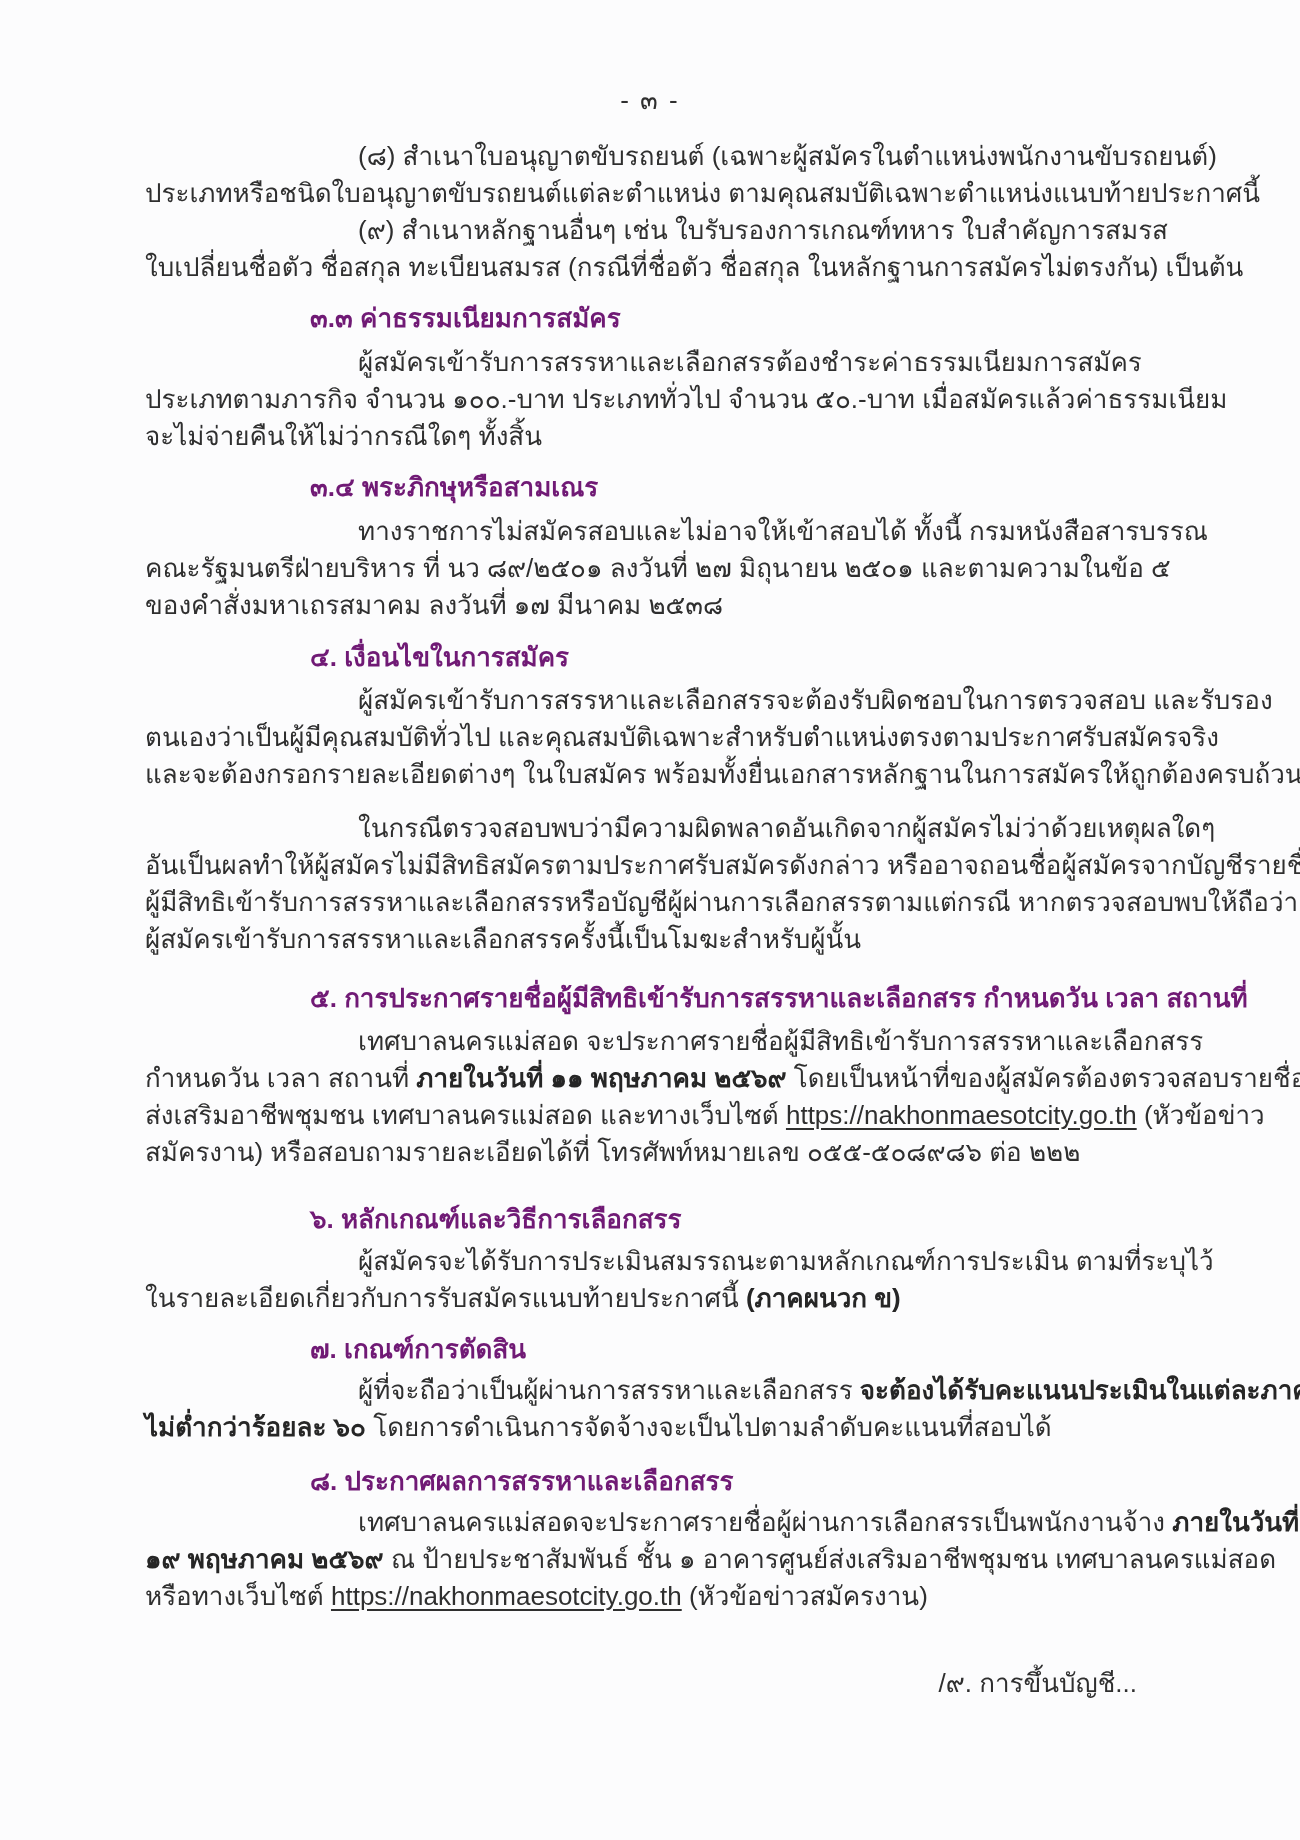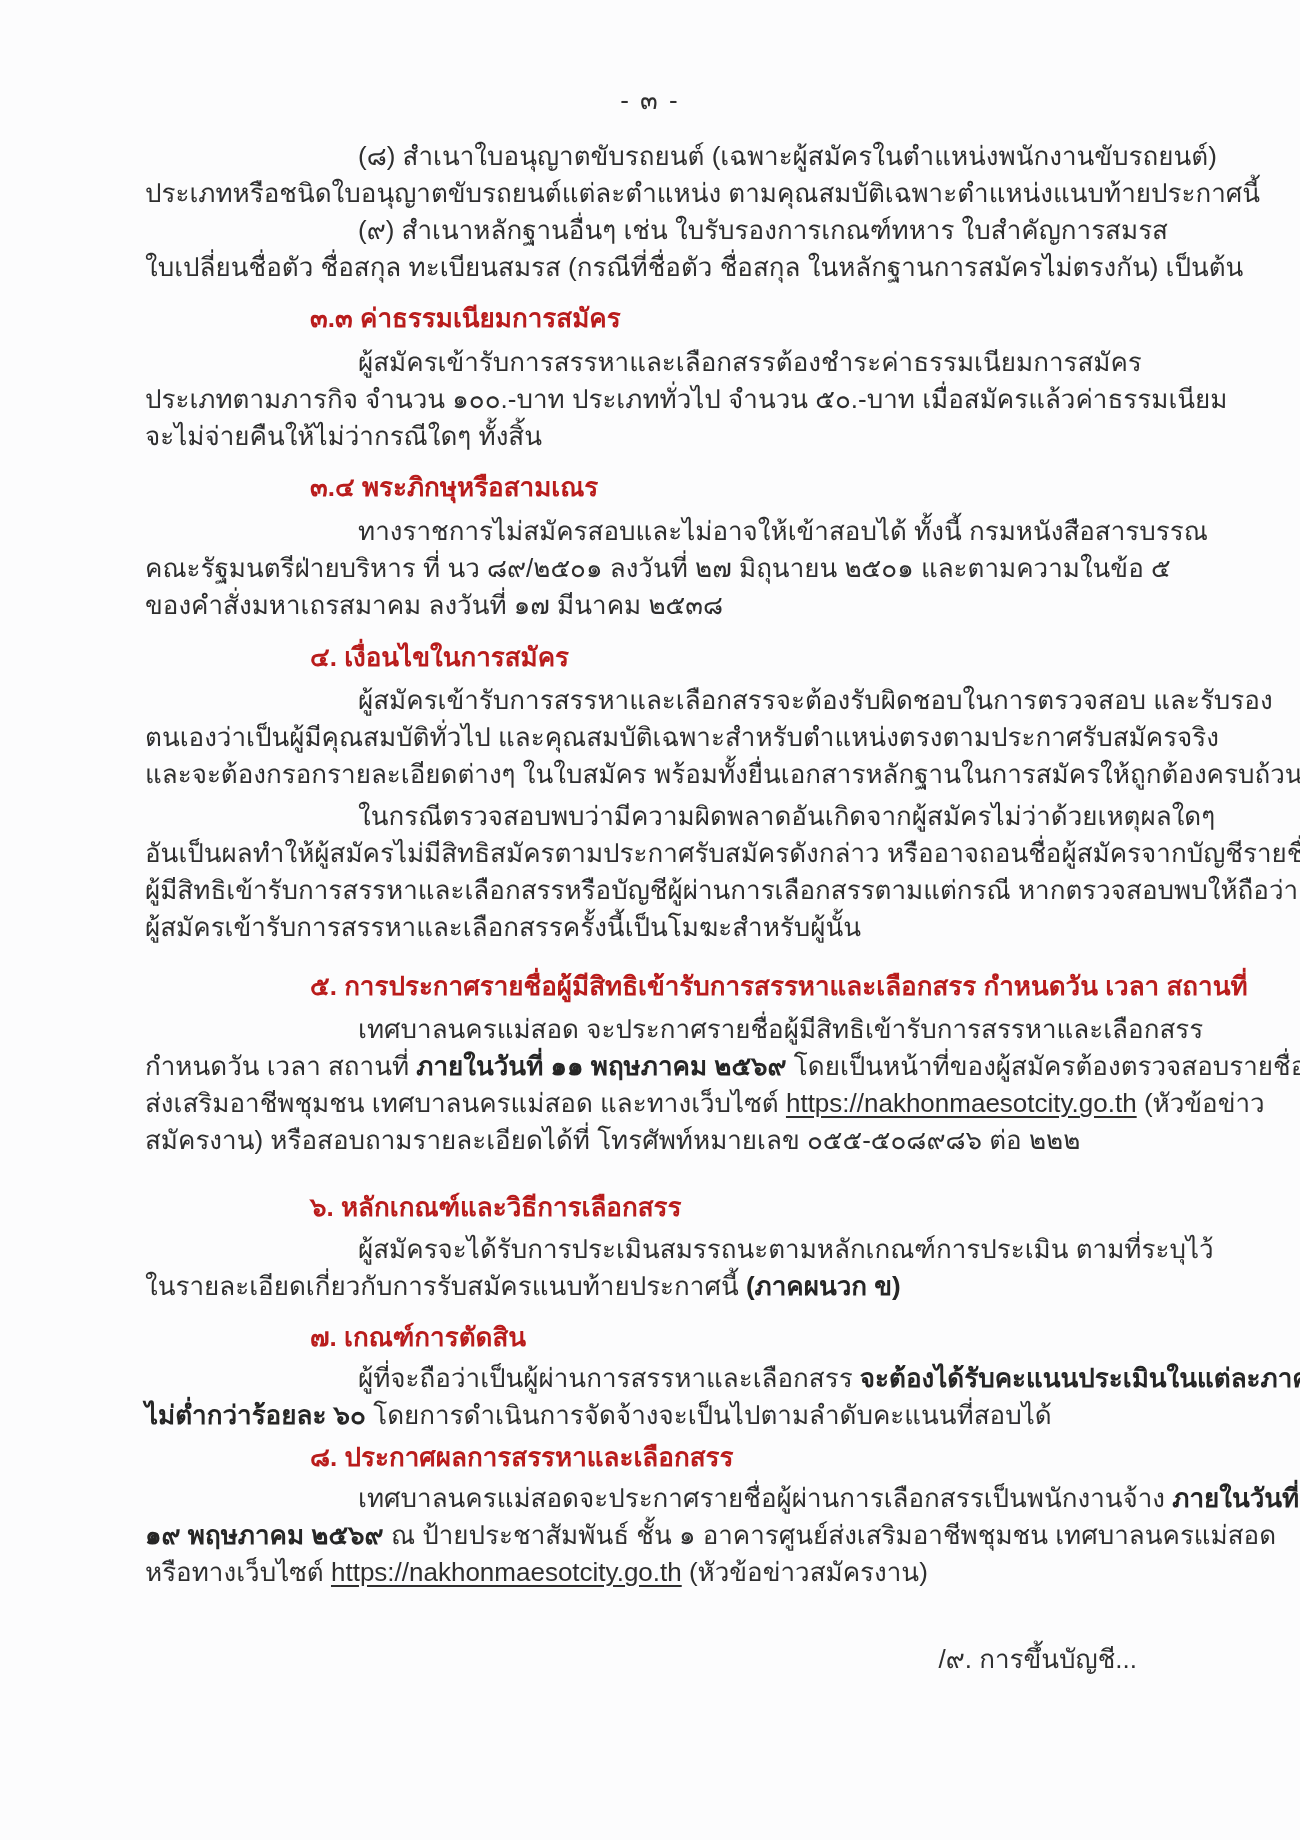--- a/index.html
+++ b/index.html
@@ -24,42 +24,42 @@
     line-height: 37px;
     white-space: nowrap;
   }
   .pagenum {
     text-align: center;
     line-height: 37px;
     letter-spacing: 2px;
   }
   .h {
     font-weight: bold;
-    color: #b91c1c;
+    color: #701a75;
   }
   .b {
     font-weight: bold;
     color: #262626;
   }
   .ind-p { padding-left: 213px; }   
   .ind-h { padding-left: 165px; }   
   .u {
     text-decoration: underline;
     text-underline-offset: 4px;
   }
   .footer-note {
     text-align: right;
     padding-right: 18px;
     line-height: 37px;
     white-space: nowrap;
   }
   .mt-11 { margin-top: 19px; }
   .mt-14 { margin-top: 14px; }
   .mt-15 { margin-top: 15px; }
-  .mt-17 { margin-top: 5px; }
+  .mt-17 { margin-top: 17px; }
   .mt-22 { margin-top: 22px; }
   .mt-30 { margin-top: 30px; }
   .mt-7  { margin-top: 7px; }
   .mt-6  { margin-top: 6px; }
   .mt-5  { margin-top: 5px; }
   .mt-4  { margin-top: 4px; }
   .mt-50 { margin-top: 50px; }
 </style>
 </head>
 <body>

